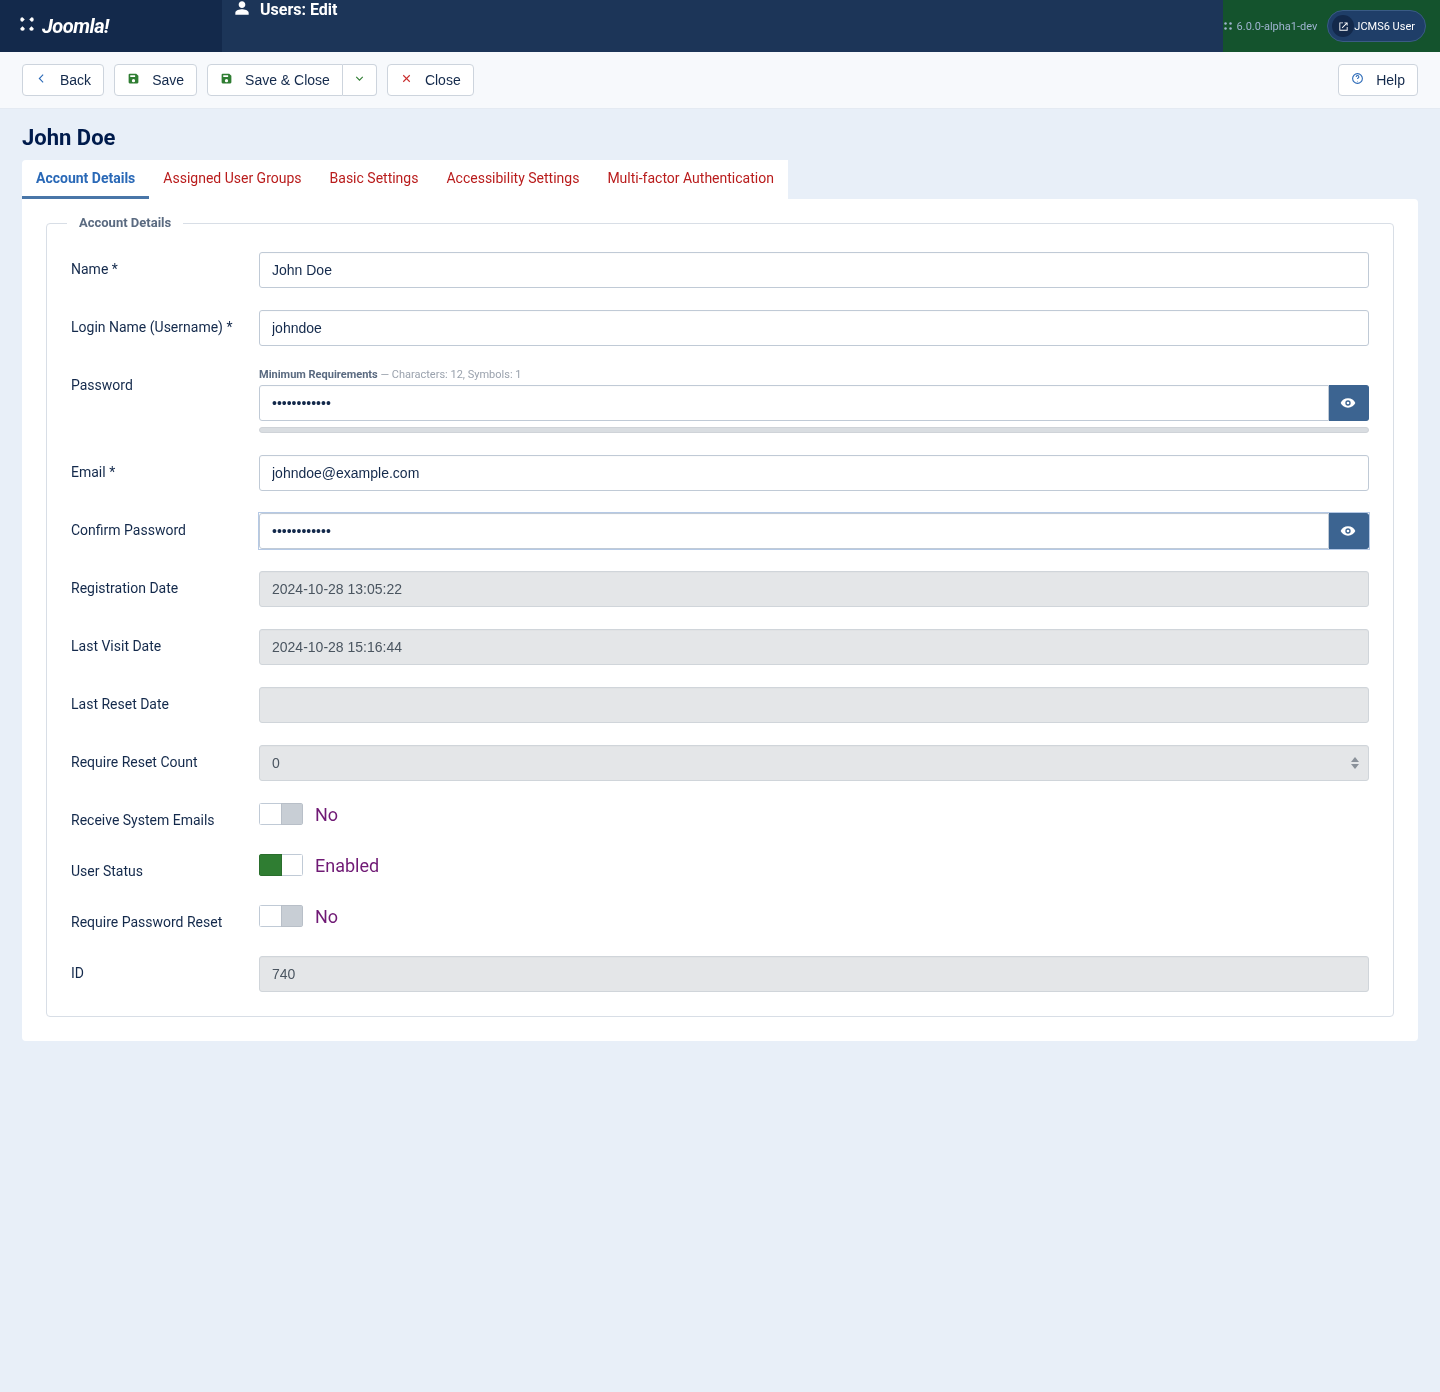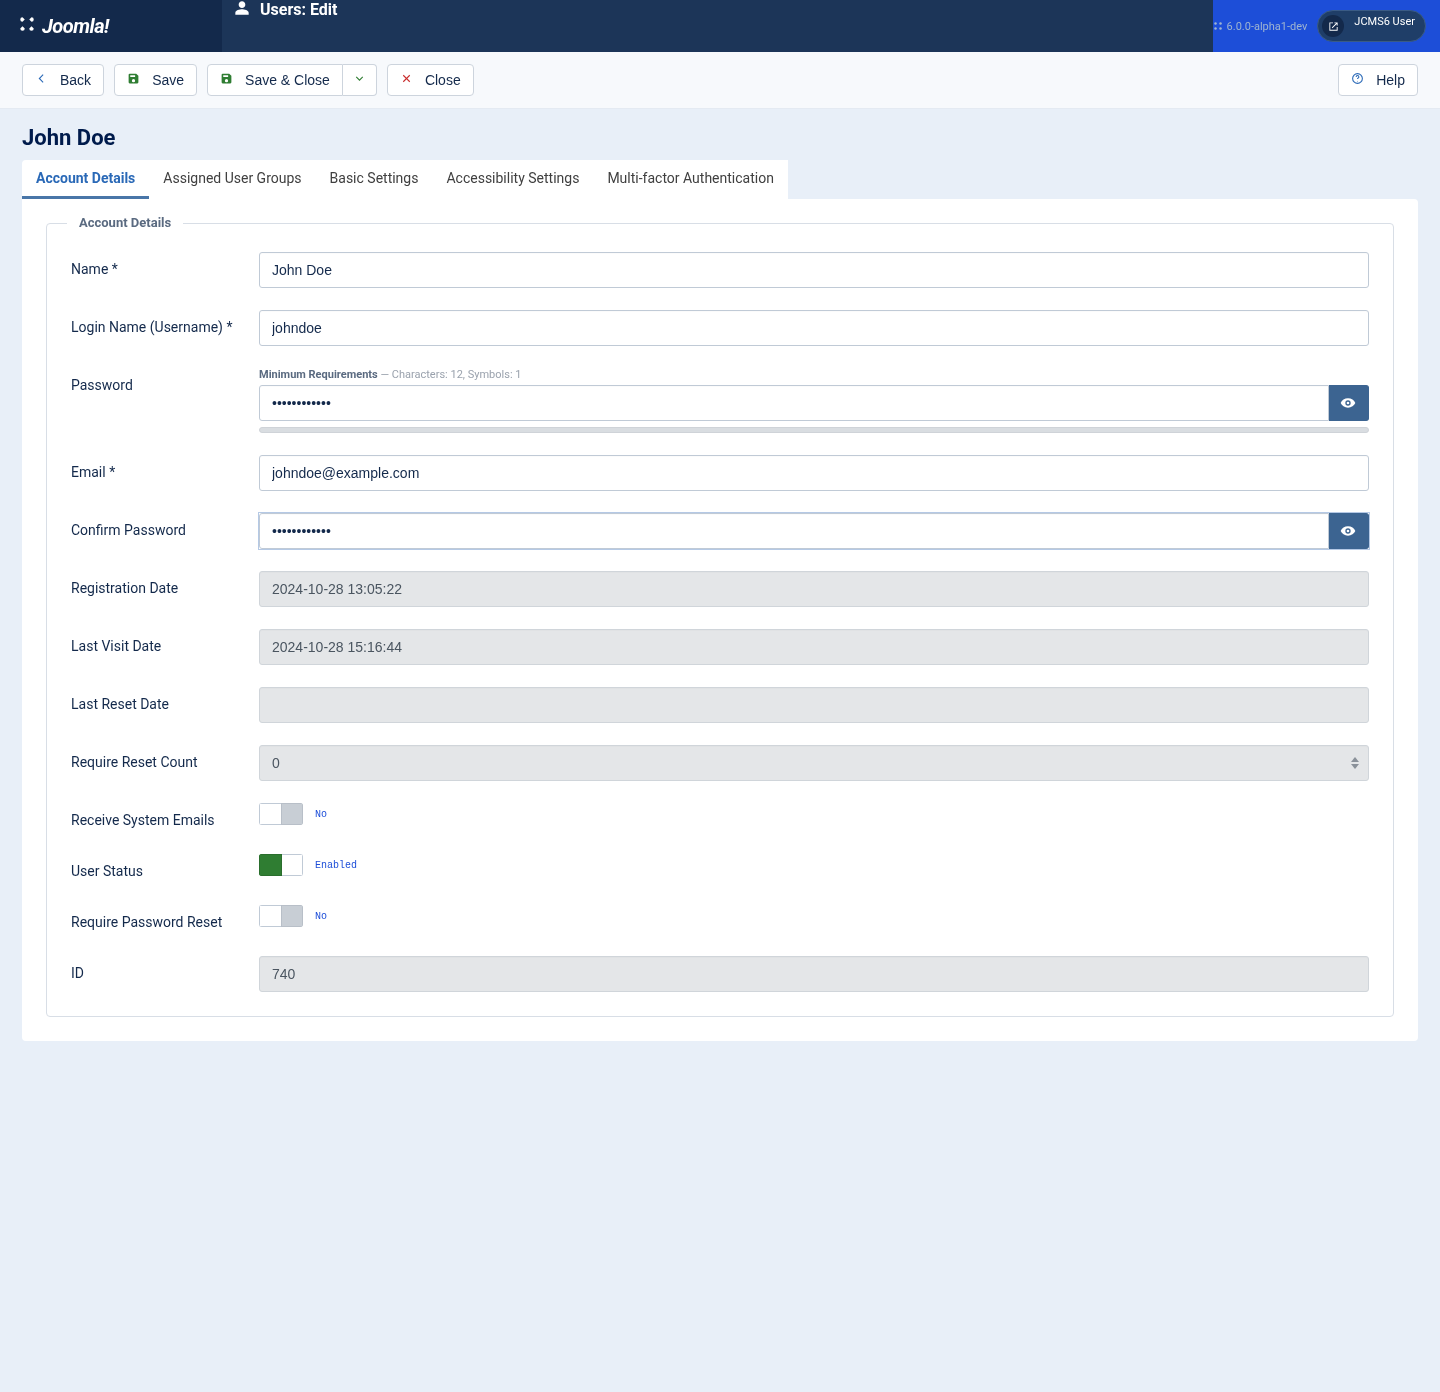--- a/index.html
+++ b/index.html
@@ -6,23 +6,23 @@
     body { font-family: -apple-system, BlinkMacSystemFont, "Segoe UI", Roboto, sans-serif; background: #e8eff8; font-size: 14px; color: #13294b; }
 
     
     .top-header { background: #13294b; color: white; display: flex; align-items: center; height: 52px; }
     .brand-section { display: flex; align-items: center; padding: 0 18px; width: 222px; }
     .brand-logo { font-size: 20px; font-weight: 700; font-style: italic; letter-spacing: -0.5px; display: flex; align-items: center; gap: 6px; }
     .brand-logo .logo-icon { font-style: normal; }
     .title-section { display: flex; align-items: flex-start; gap: 10px; padding: 0 12px; flex: 1; background: #1c3558; height: 100%; }
     .title-section .user-icon { width: 16px; height: 16px; fill: white; }
     .title-text { font-size: 16px; font-weight: 700; color: white; }
-    .header-right { display: flex; align-items: center; gap: 10px; padding-right: 14px; background: #1d4ed8; height: 100%; }
+    .header-right { display: flex; align-items: center; gap: 10px; padding-right: 14px; background: #14532d; height: 100%; }
     .version-badge { color: #9fb4d0; font-size: 11px; display: flex; align-items: center; gap: 4px; }
-    .user-badge { background: #1f3e68; border: 1px solid #3a5b85; color: white; border-radius: 16px; padding: 4px 10px 4px 4px; display: flex; gap: 10px; font-size: 11px; }
+    .user-badge { background: #1f3e68; border: 1px solid #3a5b85; color: white; border-radius: 16px; padding: 4px 10px 4px 4px; display: flex; align-items: center; gap: 0; font-size: 11px; }
     .user-badge .ext-icon-wrap { background: #13294b; border-radius: 50%; width: 22px; height: 22px; display: flex; align-items: center; justify-content: center; }
     .user-badge svg { width: 11px; height: 11px; fill: white; }
 
     
     .toolbar { background: #f7f9fc; border-bottom: 1px solid #e4eaf2; padding: 12px 22px; display: flex; align-items: center; gap: 10px; }
     .toolbar-left { display: flex; gap: 10px; }
     .toolbar-right { margin-left: auto; }
     .btn { background: white; border: 1px solid #cdd4dd; border-radius: 4px; padding: 7px 12px; display: inline-flex; align-items: flex-start; gap: 12px; font-size: 14px; color: #13294b; cursor: pointer; }
     .btn svg { width: 13px; height: 13px; }
     .btn-group { display: flex; }
@@ -34,21 +34,21 @@
     .icon-chevron-down { fill: none; stroke: #2f7d32; stroke-width: 2; }
     .icon-help { fill: none; stroke: #2a69b7; stroke-width: 2; }
 
     
     .page-title-wrap { padding: 16px 22px 4px; }
     .page-title { font-size: 22px; font-weight: 700; color: #001b4c; }
 
     
     .main-container { margin: 6px 22px 22px; }
     .tabs { display: flex; }
-    .tab { padding: 10px 14px; font-size: 14px; color: #404040; background: white; cursor: pointer; }
+    .tab { padding: 10px 14px; font-size: 14px; color: #b91c1c; background: white; cursor: pointer; }
     .tab.active { color: #2a69b7; font-weight: 700; border-bottom: 3px solid #4976a8; border-top-left-radius: 4px; }
     .tab-content { background: white; border-radius: 0 4px 4px 4px; padding: 24px; }
 
     
     .fieldset-card { border: 1px solid #d8dee6; border-radius: 4px; padding: 28px 24px 24px; position: relative; }
     .fieldset-legend { position: absolute; top: -9px; left: 20px; background: white; padding: 0 12px; font-size: 13px; font-weight: 700; color: #5a6a80; }
 
     
     .form-row { display: flex; align-items: flex-start; margin-bottom: 22px; }
     .form-row:last-child { margin-bottom: 0; }
@@ -75,21 +75,21 @@
     .stepper-arrows svg { width: 8px; height: 5px; fill: #8a919a; }
 
     
     .toggle-wrap { display: flex; align-items: center; gap: 12px; }
     .toggle { width: 44px; height: 22px; border-radius: 3px; display: flex; padding: 0; overflow: hidden; cursor: pointer; }
     .toggle-half { flex: 1; }
     .toggle.off .toggle-half.left { background: white; border: 1px solid #c0cad6; border-right: none; }
     .toggle.off .toggle-half.right { background: #c8ced5; border: 1px solid #b8bfc8; }
     .toggle.on .toggle-half.left { background: #2f7d32; border: 1px solid #2a6e2d; }
     .toggle.on .toggle-half.right { background: white; border: 1px solid #c0cad6; border-left: none; }
-    .toggle-text { font-size: 10px; color: #1d4ed8; font-family: Liberation Mono, monospace; }
+    .toggle-text { font-size: 18px; color: #701a75; }
   </style>
 </head>
 <body>
 
 <div class="top-header">
   <div class="brand-section">
     <span class="brand-logo">
       <span class="logo-icon">
         <svg width="18" height="18" viewBox="0 0 24 24" fill="white">
             <path d="M6 3a3 3 0 0 0 0 6l3-3-3-3zm12 0l-3 3 3 3a3 3 0 1 0 0-6zM3 18a3 3 0 0 0 6 0l-3-3-3 3zm15 3a3 3 0 0 0 3-3l-3-3-3 3a3 3 0 0 0 3 3z"></path>

